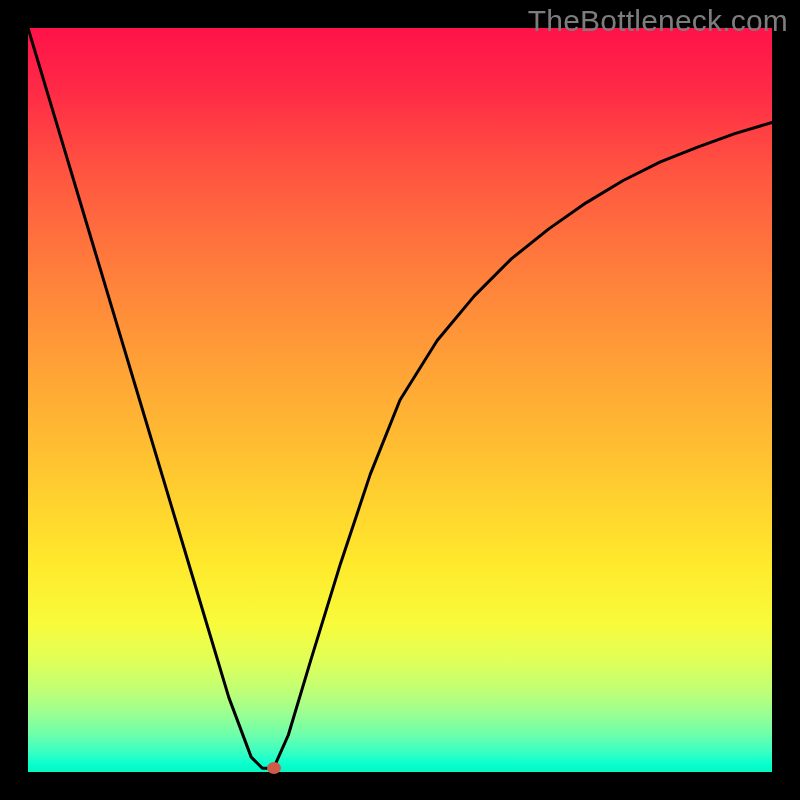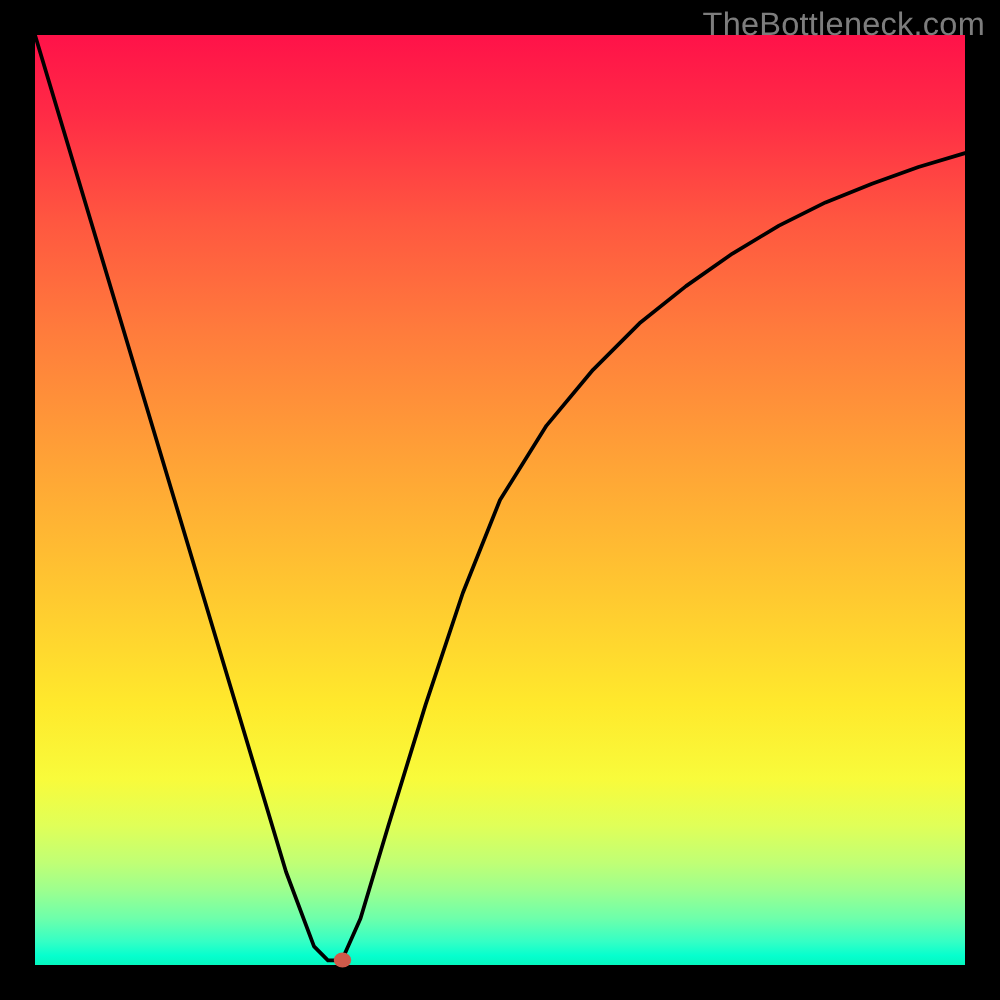--- a/index.html
+++ b/index.html
@@ -15,21 +15,21 @@
     position: relative;
     width: 800px;
     height: 800px;
     background: #000000;
   }
   .watermark {
     position: absolute;
     top: 4px;
     right: 12px;
     color: #7d7d7d;
-    font-size: 26px;
+    font-size: 30px;
     letter-spacing: 0.2px;
     z-index: 5;
   }
   .plot {
     position: absolute;
     left: 28px;
     top: 28px;
     width: 744px;
     height: 744px;
     

